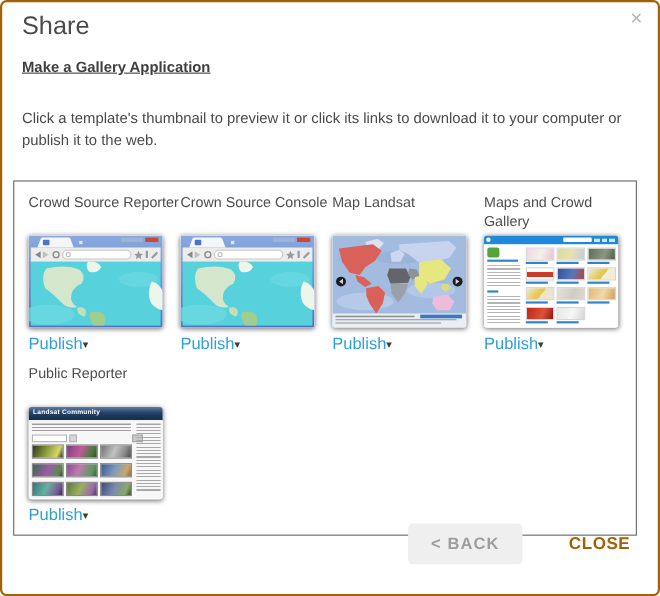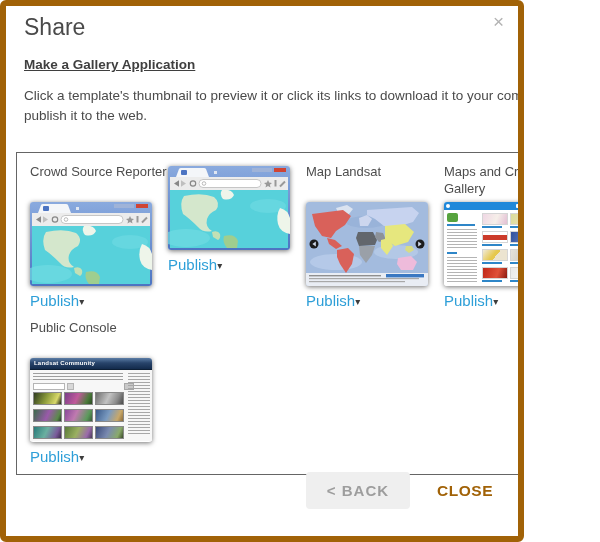--- a/index.html
+++ b/index.html
@@ -1,33 +1,33 @@
 <!DOCTYPE html>
 <html><head>
 <meta charset="utf-8">
 <style>
   html,body{margin:0;padding:0;background:#fff;font-family:"Liberation Sans",sans-serif;}
-  .dialog{position:relative;width:524px;height:542px;box-sizing:border-box;
-    border:6px solid #a16207;border-radius:6px;background:#fff;overflow:hidden;}
+  .dialog{position:relative;width:600px;height:542px;box-sizing:border-box;
+    border:2px solid #a16207;border-radius:6px;background:#fff;overflow:hidden;}
   .dialog-title{margin:8px 0 0 18px;font-size:23px;font-weight:400;color:#4a4a4a;}
   .close-x{position:absolute;top:6px;right:14px;font-size:19px;color:#b3b3b3;cursor:pointer;line-height:1;}
   .section-heading{display:inline-block;margin:16px 16px 0 18px;font-size:13.5px;font-weight:bold;
     color:#3f3f3f;text-decoration:underline;cursor:pointer;}
-  .desc{margin:13px 18px 0 18px;width:560px;font-size:13.5px;line-height:1.45;color:#4a4a4a;}
+  .desc{margin:28px 18px 0 18px;width:560px;font-size:13.5px;line-height:1.45;color:#4a4a4a;}
   .templates-box{box-sizing:border-box;margin:27px 0 0 10px;width:567px;height:323px;
     border:1px solid #656565;background:#fff;padding:10px 0 0 13px;
     display:flex;flex-wrap:wrap;align-content:flex-start;}
   .card{width:138px;margin-bottom:10px;}
   .card-title{height:36px;font-size:13px;line-height:17px;color:#4d4d4d;}
   .thumb{position:relative;width:122px;height:84px;margin-top:3px;border-radius:3px;overflow:hidden;
     box-shadow:0 1px 5px rgba(0,0,0,.55);background:#fff;cursor:pointer;}
   .publish-row{margin-top:6px;font-size:15px;}
   .publish-link{color:#2e9fd8;text-decoration:none;cursor:pointer;}
   .caret{font-size:10px;color:#3d3d3d;vertical-align:1px;cursor:pointer;}
-  .footer{position:absolute;bottom:27px;right:25px;display:flex;align-items:center;gap:27px;}
+  .footer{position:absolute;bottom:27px;right:25px;display:flex;align-items:center;gap:42px;}
   .back-btn{border:none;background:#efefef;border-radius:4px;padding:10px 21px;
     font-family:"Liberation Sans",sans-serif;font-size:15px;font-weight:bold;
     letter-spacing:1px;color:#9d9d9d;cursor:pointer;}
   .close-link{font-size:15.5px;font-weight:bold;letter-spacing:.5px;color:#a16207;
     text-decoration:none;cursor:pointer;}
   svg{display:block;}
   
   .ga-header{height:8px;background:#1f88da;position:relative;}
   .ga-dot{position:absolute;left:2px;top:2px;width:4px;height:4px;background:#fff;border-radius:50%;}
   .ga-search{position:absolute;right:24px;top:2px;width:26px;height:4px;background:#fff;border-radius:1px;}
@@ -104,20 +104,21 @@
           <path d="M56 70 q11 -3 14 5 l-1 7 l-10 0 q-5 -6 -3 -12 z" fill="#9fce8f"></path>
           <path d="M112 42 q8 2 10 10 l0 16 q-10 -2 -12 -10 q-2 -9 2 -16 z" fill="#eef5ea"></path>
         </svg>
       </div>
       <div class="publish-row">
         <a class="publish-link">Publish</a><span class="caret">▾</span>
       </div>
     </div>
 
     <div class="card">
+      <div class="card-title">Crown Source Console</div>
       <div class="thumb">
         <svg viewBox="0 0 122 84" width="122" height="84">
           <defs>
             <linearGradient id="bf2" x1="0" y1="0" x2="0" y2="1">
               <stop offset="0" stop-color="#8aaade"></stop>
                 <stop offset="1" stop-color="#4c74c2"></stop>
             </linearGradient>
           </defs>
           <rect width="122" height="84" fill="url(#bf2)"></rect>
           <rect x="84" y="2" width="20" height="4" fill="#9fb3d8"></rect>
@@ -249,21 +250,21 @@
               </div>
           </div>
         </div>
       </div>
       <div class="publish-row">
         <a class="publish-link">Publish</a><span class="caret">▾</span>
       </div>
     </div>
 
     <div class="card">
-      <div class="card-title">Public Console</div>
+      <div class="card-title">Public Reporter</div>
       <div class="thumb">
         <div class="pg-header">Landsat Community</div>
         <div class="pg-body">
           <div class="pg-side"></div>
           <div class="pg-text"></div>
           <div class="pg-search">
             <div class="pg-input"></div>
               <div class="pg-btn"></div>
               <div class="pg-gear"></div>
           </div>

